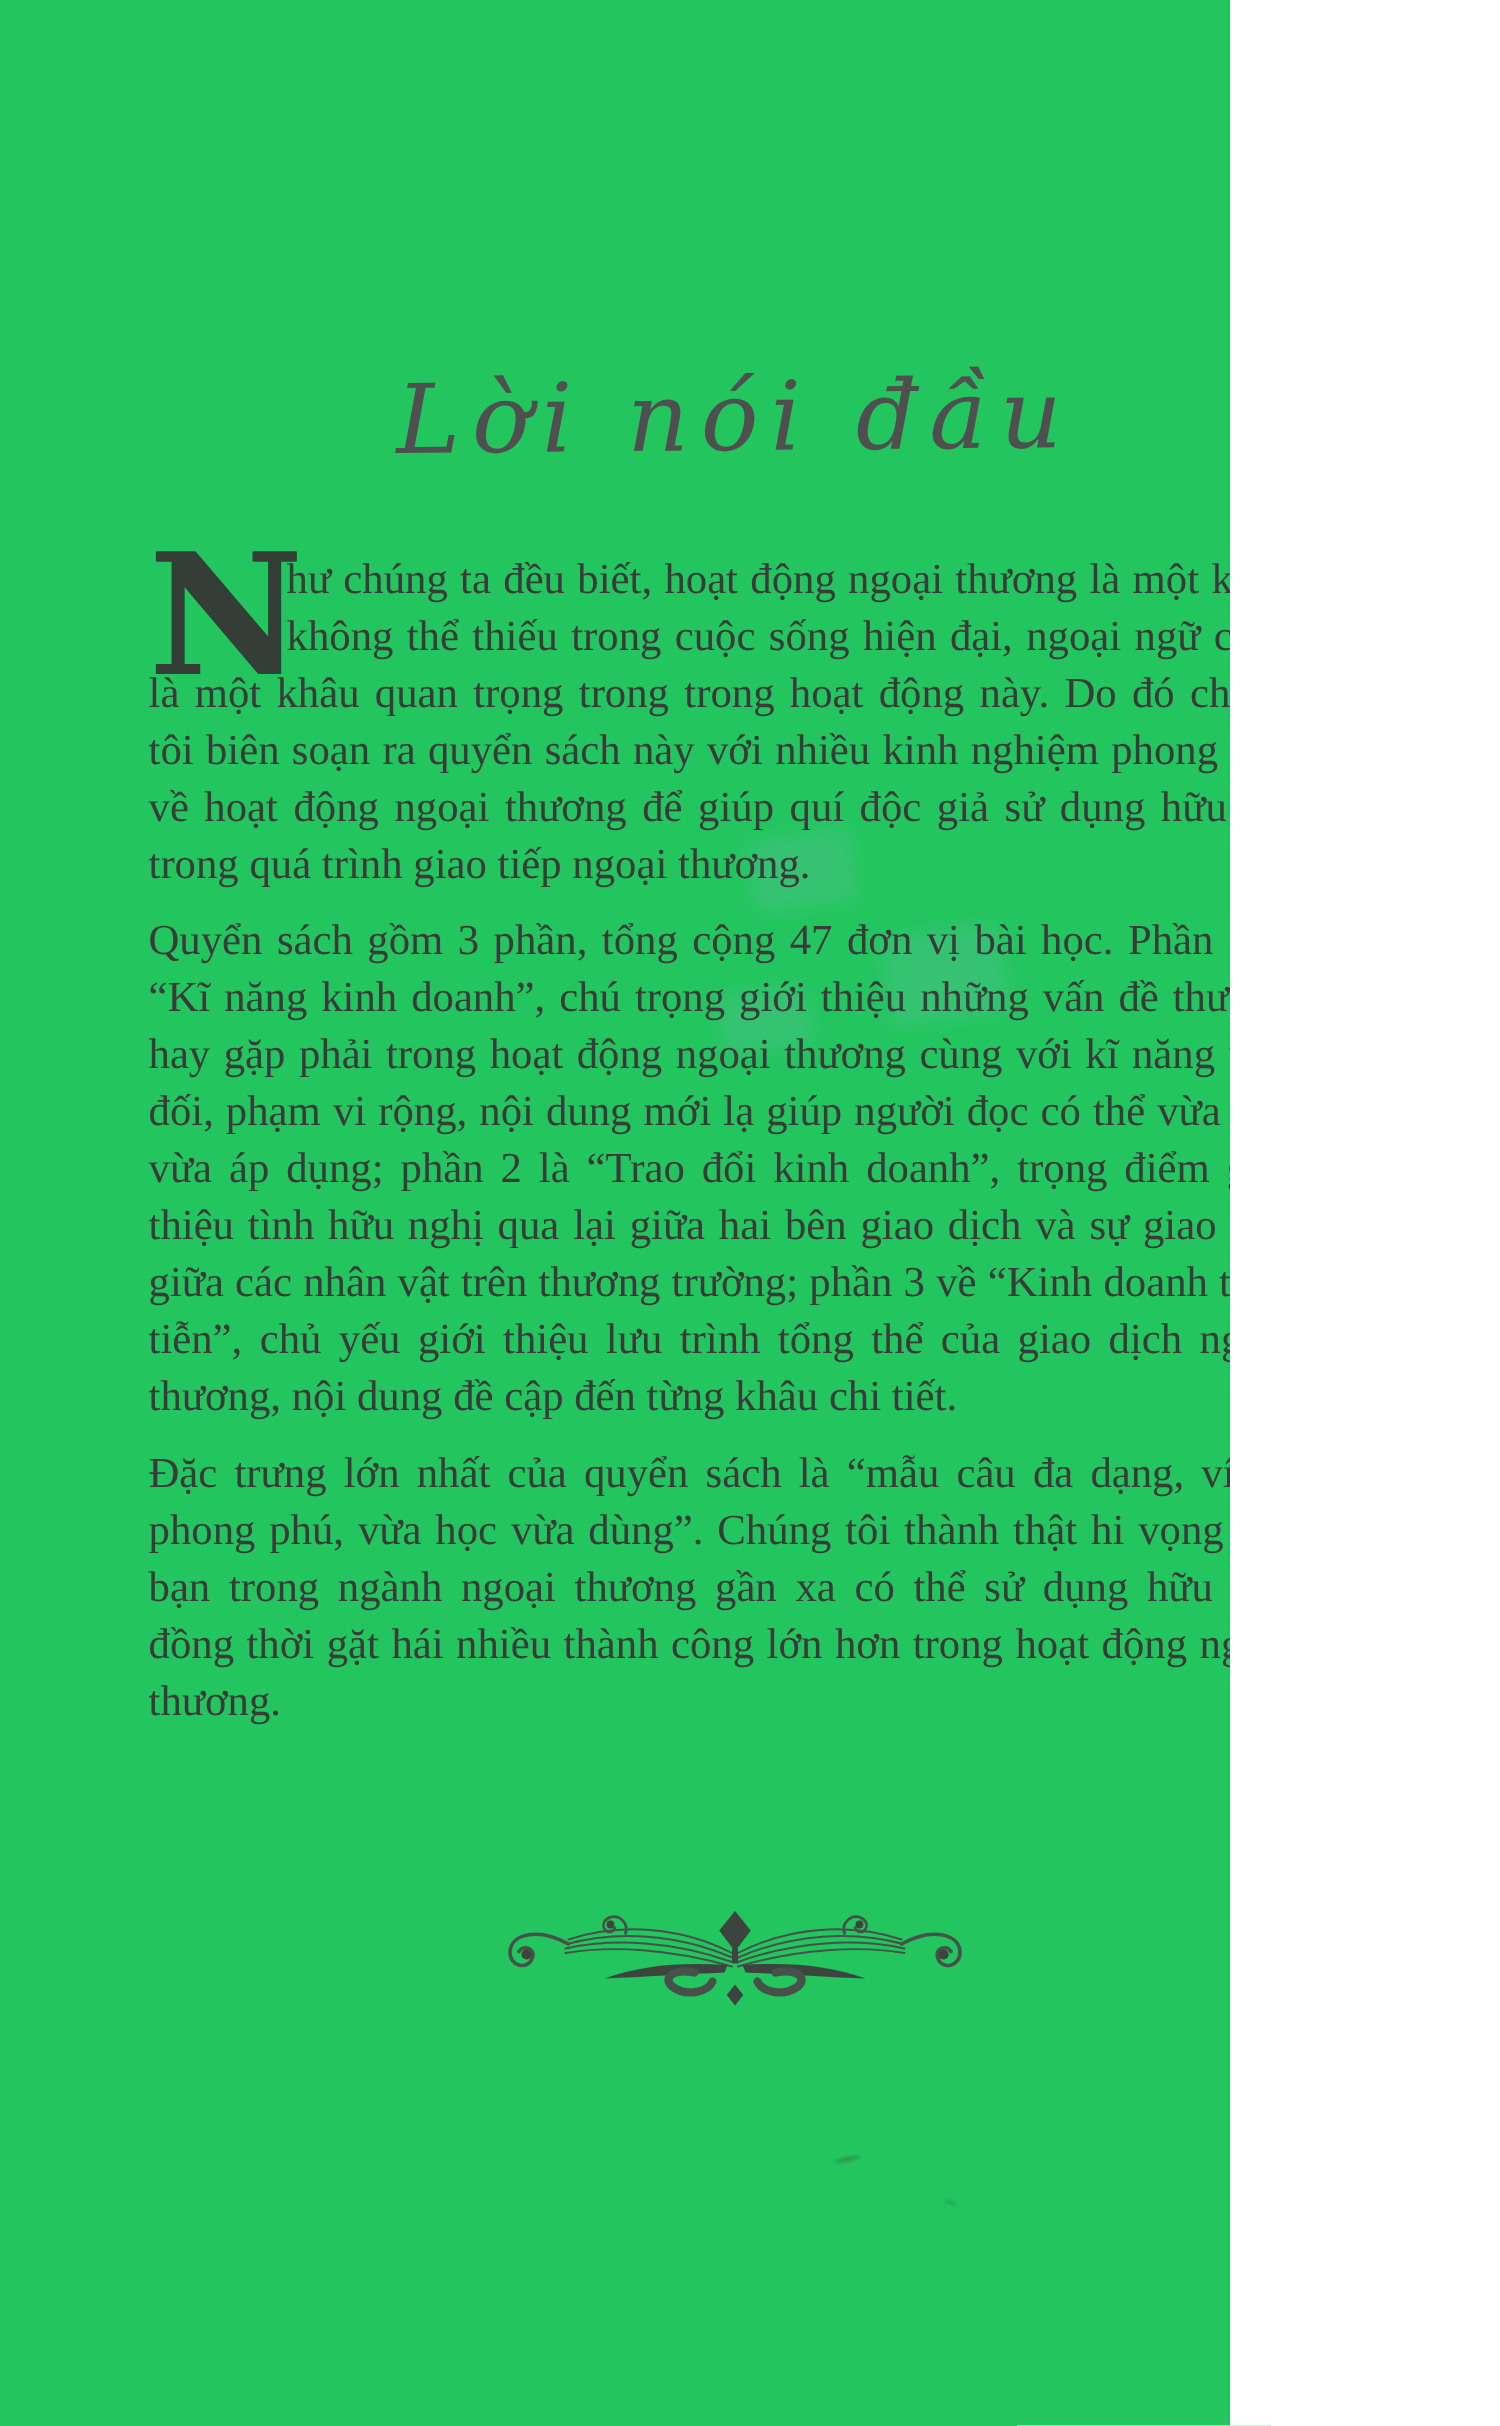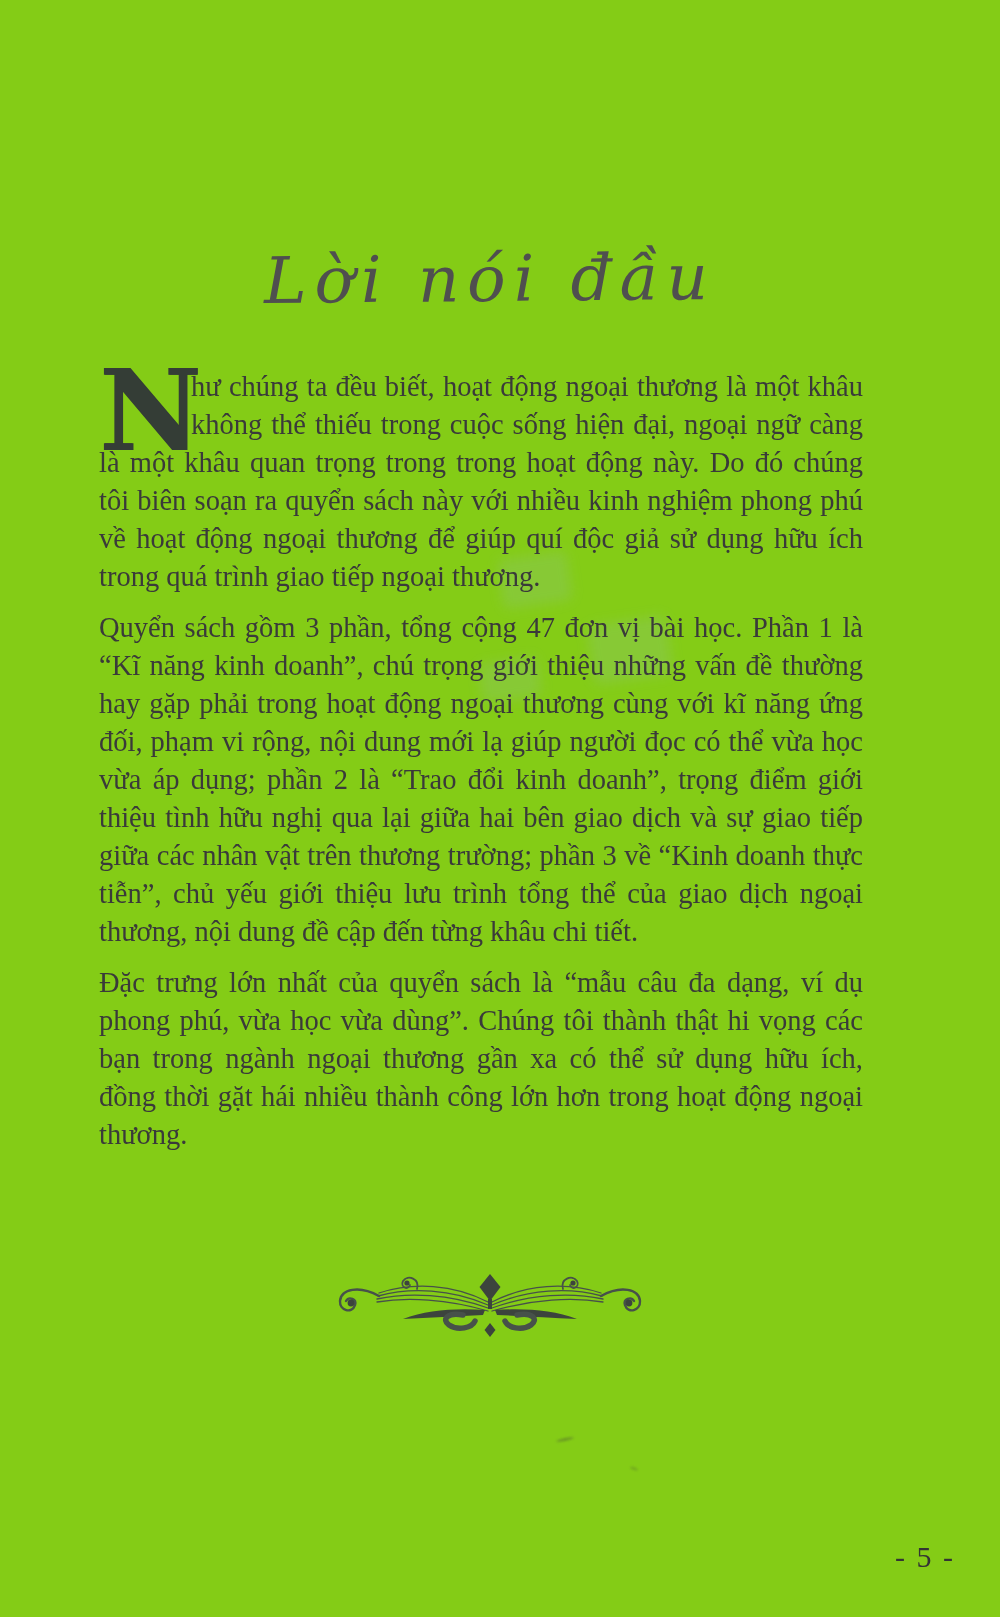--- a/index.html
+++ b/index.html
@@ -1,20 +1,20 @@
 <!DOCTYPE html>
 <html><head>
 <meta charset="utf-8">
 <style>
   html,body{margin:0;padding:0;background:#ffffff;}
   .page{
     position:relative;
-    width:1000px;
+    width:820px;
     height:1617px;
-    background:#84cc16;
+    background:#22c55e;
     overflow:hidden;
     font-family:"Liberation Serif","DejaVu Serif",serif;
   }
   .title{
     position:absolute;
     top:242px;
     left:100px;
     width:780px;
     text-align:center;
     font-family:"DejaVu Serif",serif;

